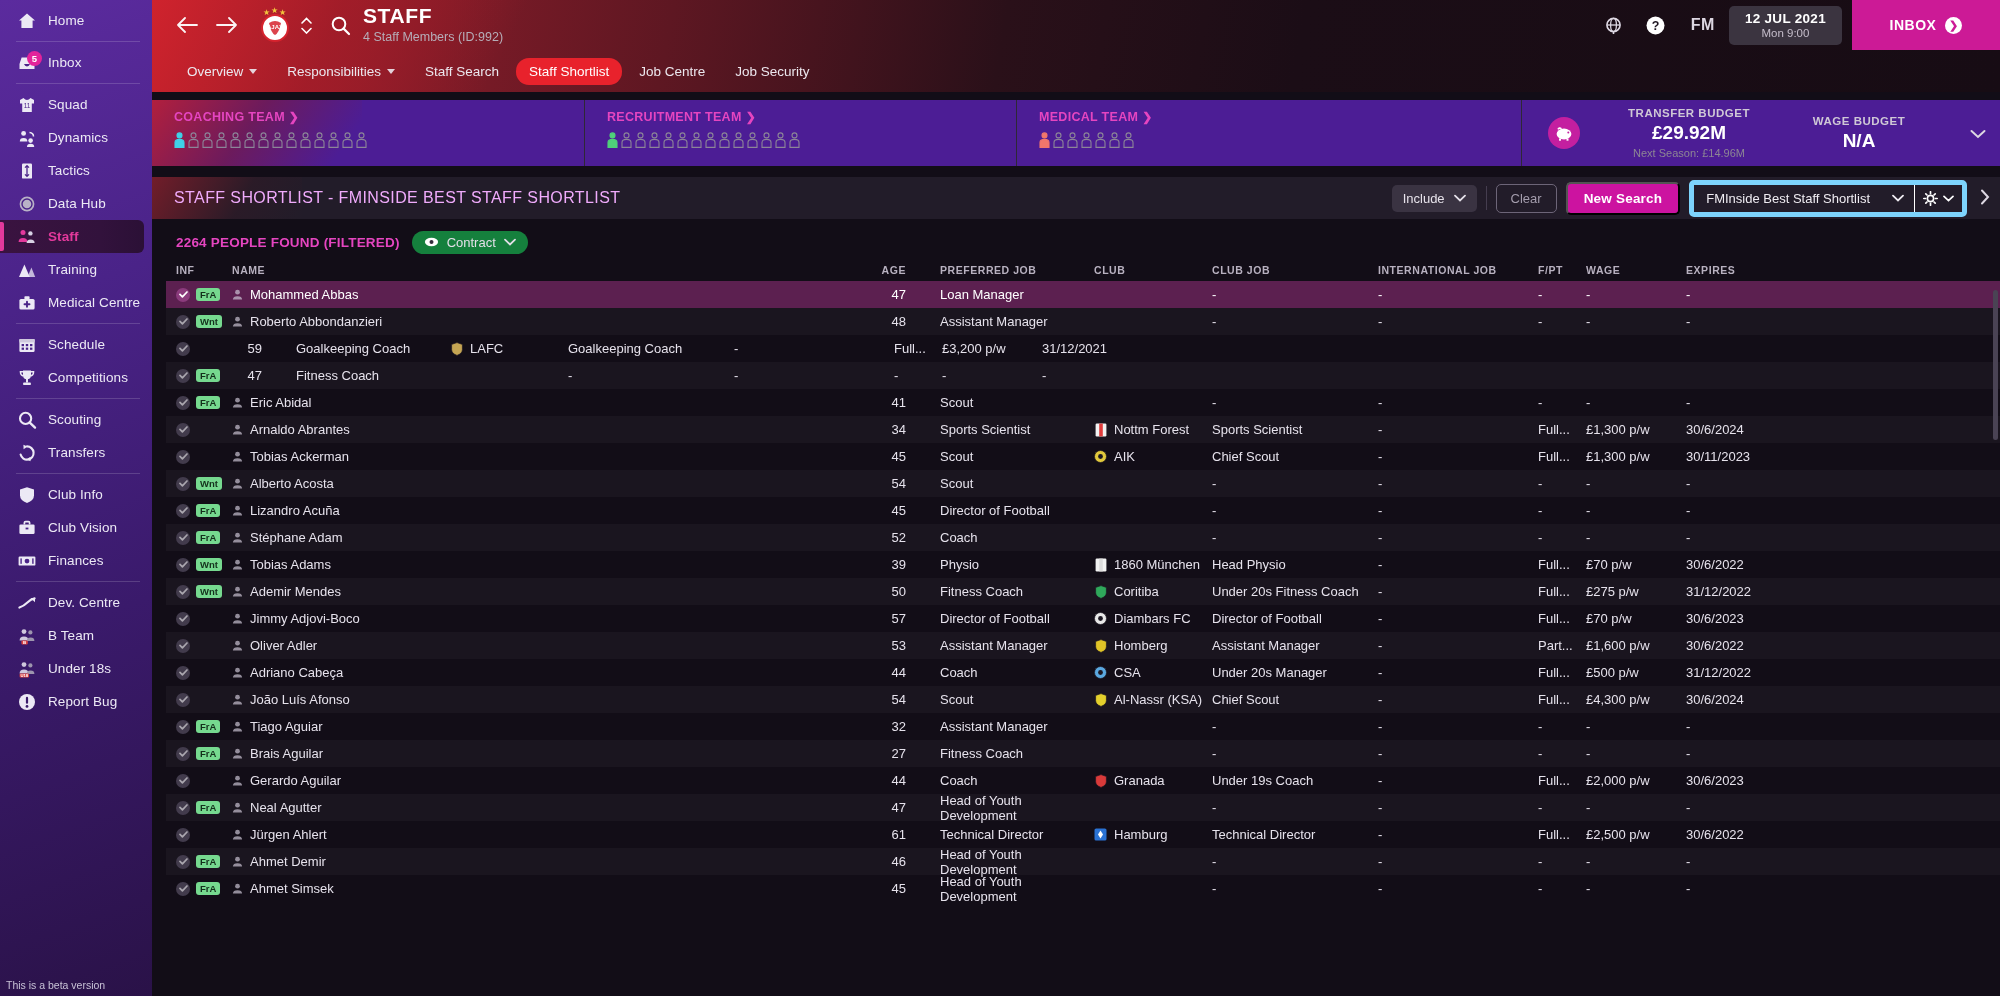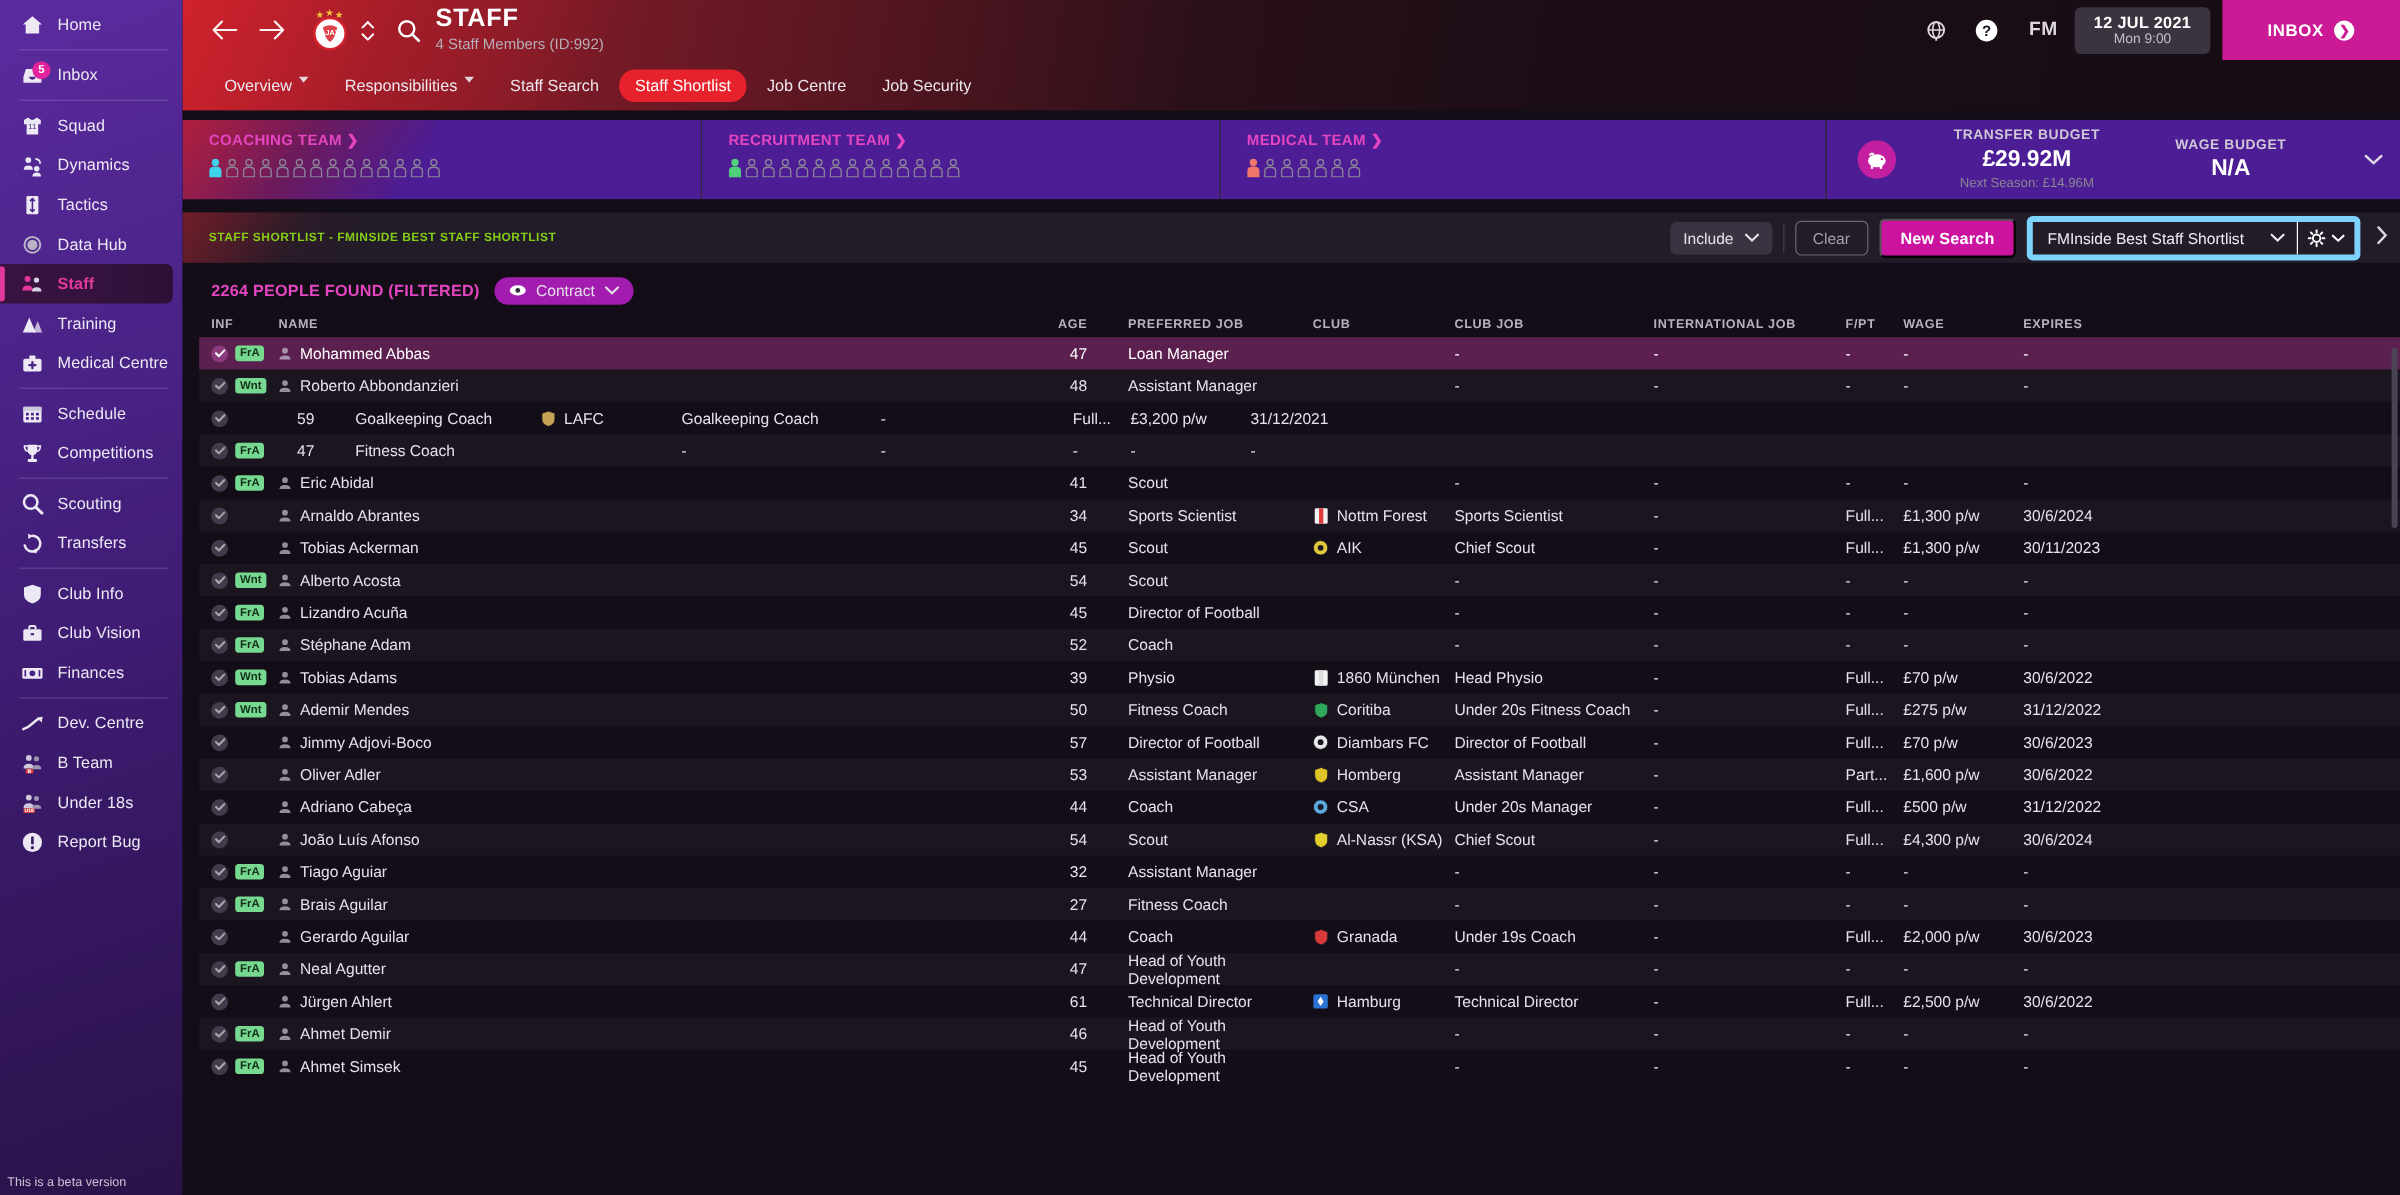--- a/index.html
+++ b/index.html
@@ -78,21 +78,21 @@
   .date-sub { font-size: 11.5px; color: #c4bcc9; margin-top: 1px;}
   .inbox-btn {
     background: #cc1a96; height: 50px; min-width: 148px; display:flex; align-items:center;
     justify-content:center; gap:9px; font-size: 14px; font-weight: bold; letter-spacing:.5px; color:#fff;
   }
   .inbox-chev { width:17px;height:17px;border-radius:50%;background:#fff;color:#cc1a96;display:flex;
     align-items:center;justify-content:center;font-size:11px;font-weight:bold; }
 
   
   .tabs { position: relative; z-index: 2; display: flex; align-items: center; gap: 4px; padding-left: 22px; height: 42px;}
-  .tab { font-size: 13.5px; color: #ece7ee; padding: 6px 13px; border-radius: 13px; display:flex; gap:6px; white-space:nowrap;}
+  .tab { font-size: 13.5px; color: #ece7ee; padding: 6px 13px; border-radius: 13px; display:flex; align-items:center; gap:6px; white-space:nowrap;}
   .tab.sel { background: #e8222c; font-weight: normal; color: #fff;}
   .chev-d { display:inline-block; width:0;height:0;border-left:4px solid transparent;border-right:4px solid transparent;border-top:5px solid currentColor; opacity:.9;}
 
   
   .teams-strip {
     position: relative; height: 66px; margin: 8px 0 0 0; display: flex; align-items: stretch;
     background: #4c1d95; overflow: hidden; text-align: center;
   }
   .teams-strip::before{
     content:""; position:absolute; left:0; top:-10px; width: 210px; height: 90px;
@@ -114,21 +114,21 @@
 
   
   .shortlist-bar {
     position: relative; height: 42px; margin-top: 11px; background: #221c29;
     display: flex; align-items: center; padding-left: 22px; overflow: visible;
   }
   .shortlist-bar::before{
     content:""; position:absolute; left:0; top:0; width: 150px; height: 42px;
     background: linear-gradient(120deg, rgba(180,30,42,.55) 0%, rgba(90,20,30,.15) 60%, rgba(0,0,0,0) 100%);
   }
-  .sl-title { position:relative; font-size: 10px; font-weight: bold; letter-spacing: .4px; color: #84cc16; }
+  .sl-title { position:relative; font-size: 16px; font-weight: normal; letter-spacing: .4px; color: #f0abfc; }
   .sl-tools { margin-left: auto; display: flex; align-items: center; gap: 9px; padding-right: 10px;}
   .pill {
     background: #3a3342; border-radius: 5px; font-size: 13px; color: #e6e2ea;
     padding: 6px 11px; display: flex; align-items: center; gap: 9px; white-space:nowrap;
   }
   .vbar { width: 1px; height: 24px; background: #453d4f; }
   .btn-clear {
     border: 1px solid #6d6578; border-radius: 5px; background: transparent; color: #a49dad;
     font-size: 13px; padding: 6px 14px;
   }
@@ -137,21 +137,21 @@
     padding: 7px 16px; letter-spacing: .2px;
   }
   .combo-group { display: flex; align-items: stretch; border: 5px solid #7dd3fc; border-radius: 5px; overflow: hidden;}
   .combo-main { font-size: 13px; color: #efecf2; padding: 6px 10px 6px 12px; display:flex;align-items:center;gap:22px; white-space:nowrap;}
   .combo-gear { border-left: 1px solid #ffffff; padding: 6px 8px; display:flex; align-items:center; gap:5px;}
   .more-chev { color: #ddd; font-size: 15px; padding-left: 4px;}
 
   
   .found-row { height: 34px; display: flex; align-items: center; padding-left: 24px; gap: 12px; margin-top: 6px;}
   .found-txt { font-size: 13.5px; font-weight: bold; color: #e545c0; letter-spacing: .2px;}
-  .contract-pill { background: #a21caf; border-radius: 13px; font-size: 13px; color: #e3dfe8; padding: 4px 12px; display:flex; align-items:center; gap:8px;}
+  .contract-pill { background: #15803d; border-radius: 13px; font-size: 13px; color: #e3dfe8; padding: 4px 12px; display:flex; align-items:center; gap:8px;}
 
   
   .table-wrap { position: relative; margin-left: 14px; margin-right: 0;}
   .thead { display: flex; height: 22px; align-items: center; font-size: 10.5px; letter-spacing: .55px;
            color: #b8b1c0; font-weight: bold; padding-left: 8px;}
   .row { display: flex; height: 27px; align-items: center; font-size: 13px; color: #e6e2ec; padding-left: 8px;}
   .row.alt { background: #1a151f; }
   .row.sel { background: #5c2050; }
   .row.sel .c-age,.row.sel .c-txt { color:#fff; }
   .c-inf { width: 58px; flex: 0 0 58px; display: flex; align-items: center; gap: 6px; padding-left: 2px;}

